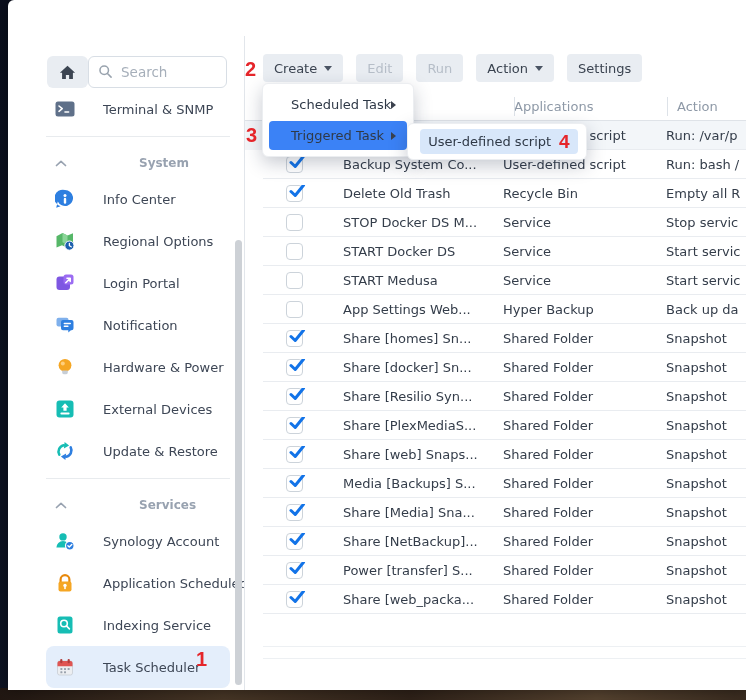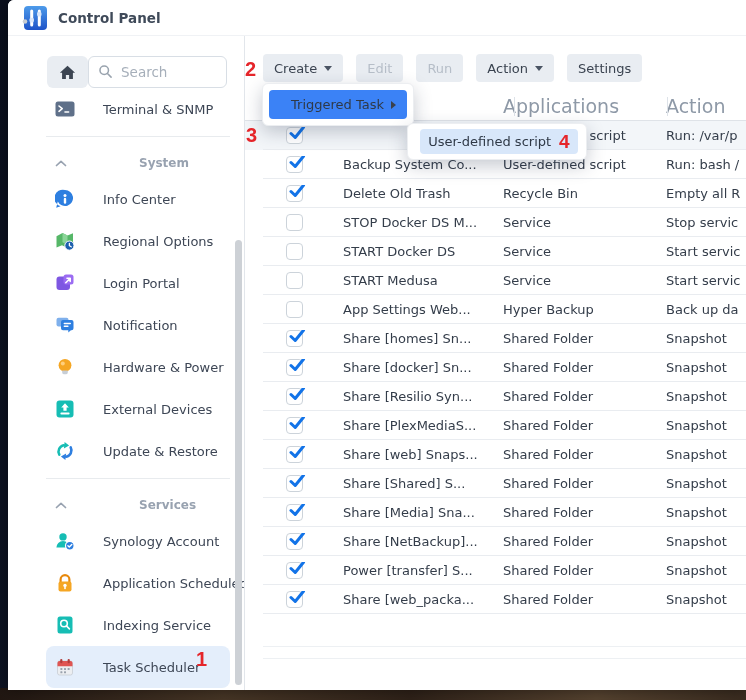--- a/index.html
+++ b/index.html
@@ -50,21 +50,21 @@
   .toolbar{position:absolute;left:18px;top:18px;display:flex;gap:13px;}
   .tb-btn{height:28px;border:none;border-radius:4px;background:#e9edf2;color:#3a4350;
           font-size:13px;padding:6px 11px;display:flex;align-items:center;gap:7px;cursor:pointer;
           font-family:"DejaVu Sans","Liberation Sans",sans-serif;white-space:nowrap;}
   .tb-btn.disabled{color:#b6bec8;cursor:default;}
   .caret{width:0;height:0;border-left:4px solid transparent;border-right:4px solid transparent;
          border-top:5px solid #4a5463;margin-top:1px;}
 
   .thead{position:absolute;left:0;right:0;top:56px;height:29px;border-bottom:1px solid #dfe3e8;
          display:grid;grid-template-columns:85px 166px 153px 1fr;align-items:center;}
-  .hc{font-size:19px;color:#8e99a7;white-space:nowrap;overflow:hidden;}
+  .hc{font-size:13px;color:#8e99a7;white-space:nowrap;overflow:hidden;margin-left:11px;}
   .vsep{position:absolute;top:5px;width:1px;height:19px;background:#dde2e8;}
   .vs1{left:269px;} .vs2{left:422px;}
 
   .tbody{position:absolute;left:0;right:0;top:85px;}
   .t-row{height:29px;display:grid;grid-template-columns:85px 166px 153px 1fr;align-items:center;position:relative;}
   .t-row::after{content:"";position:absolute;left:18px;right:0;bottom:0;height:1px;background:#e9ecf0;}
   .t-row[data-highlighted="true"]{background:#f3f6f9;}
   .tc{font-size:13px;color:#343d4a;white-space:nowrap;overflow:hidden;}
   .c1{padding-left:0;} .c2{padding-left:13px;} .c3{padding-left:7px;} .c4{padding-left:17px;}
   .hc.c2{padding-left:13px;} .hc.c3{padding-left:7px;} .hc.c4{padding-left:17px;}
@@ -102,39 +102,20 @@
   .annot.inline{font-size:19px;}
 </style>
 </head>
 <body>
 
 <div class="stage">
   <div class="bottom-strip"></div>
 
   <div class="window">
 
-    <div class="titlebar">
-      <span class="cp-logo">
-        <svg viewBox="0 0 26 26" width="26" height="26">
-          <defs>
-              <linearGradient id="cpg" x1="0" y1="0" x2="0" y2="1">
-            <stop offset="0" stop-color="#4d9bea"></stop>
-                <stop offset="1" stop-color="#1e53c8"></stop>
-          </linearGradient>
-            </defs>
-          <rect x="2" y="1" width="23" height="24" rx="4" fill="url(#cpg)"></rect>
-          <circle cx="3" cy="16.5" r="2.3" fill="#c9cdd2"></circle>
-          <rect x="8.2" y="4.5" width="3" height="17" rx="1.5" fill="#fff"></rect>
-          <rect x="15.8" y="4.5" width="3" height="17" rx="1.5" fill="#fff"></rect>
-          <rect x="7.5" y="12.8" width="4.4" height="4.6" rx="1.6" fill="#d9e6fa"></rect>
-          <rect x="15.1" y="6.8" width="4.4" height="4.6" rx="1.6" fill="#d9e6fa"></rect>
-        </svg>
-      </span>
-      <span class="title">Control Panel</span>
-    </div>
 
     <div class="sidebar">
       <div class="side-top">
         <button class="home-btn">
           <span style="display:flex;">
             <svg viewBox="0 0 20 20" width="19" height="19">
                 <path d="M10 3l8 7.2h-2.3v6.6h-4v-4.3H8.3v4.3h-4v-6.6H2z" fill="#3c4552"></path>
               </svg>
           </span>
         </button>
@@ -497,21 +478,21 @@
             <div class="tc c4">Snapshot</div>
           </div>
           <div class="t-row" data-checked="true">
             <div class="tc c1">
               <span class="cb">
                 <svg viewBox="0 0 18 18">
                   <path d="M3 9.5l4.2 4L15.5 3.2" fill="none" stroke="#1273e8" stroke-width="3" stroke-linecap="round" stroke-linejoin="round"></path>
                 </svg>
               </span>
             </div>
-            <div class="tc c2">Share [Shared] S...</div>
+            <div class="tc c2">Media [Backups] S...</div>
             <div class="tc c3">Shared Folder</div>
             <div class="tc c4">Snapshot</div>
           </div>
           <div class="t-row" data-checked="true">
             <div class="tc c1">
               <span class="cb">
                 <svg viewBox="0 0 18 18">
                   <path d="M3 9.5l4.2 4L15.5 3.2" fill="none" stroke="#1273e8" stroke-width="3" stroke-linecap="round" stroke-linejoin="round"></path>
                 </svg>
               </span>
@@ -556,20 +537,24 @@
             <div class="tc c3">Shared Folder</div>
             <div class="tc c4">Snapshot</div>
           </div>
         </div>
       <div class="tail-line l1"></div>
       <div class="tail-line l2"></div>
     </div>
 
     <div class="menu">
 
+    <div class="menu-item" data-submenu="true">
+          <span class="m-label">Scheduled Task</span>
+          <span class="m-arrow"></span>
+        </div>
         <div class="menu-item" data-submenu="true" data-highlighted="true">
           <span class="m-label">Triggered Task</span>
           <span class="m-arrow"></span>
         </div>
       </div>
 
     <div class="submenu">
 
     <div class="submenu-item" data-highlighted="true">
           <span>User-defined script</span>

